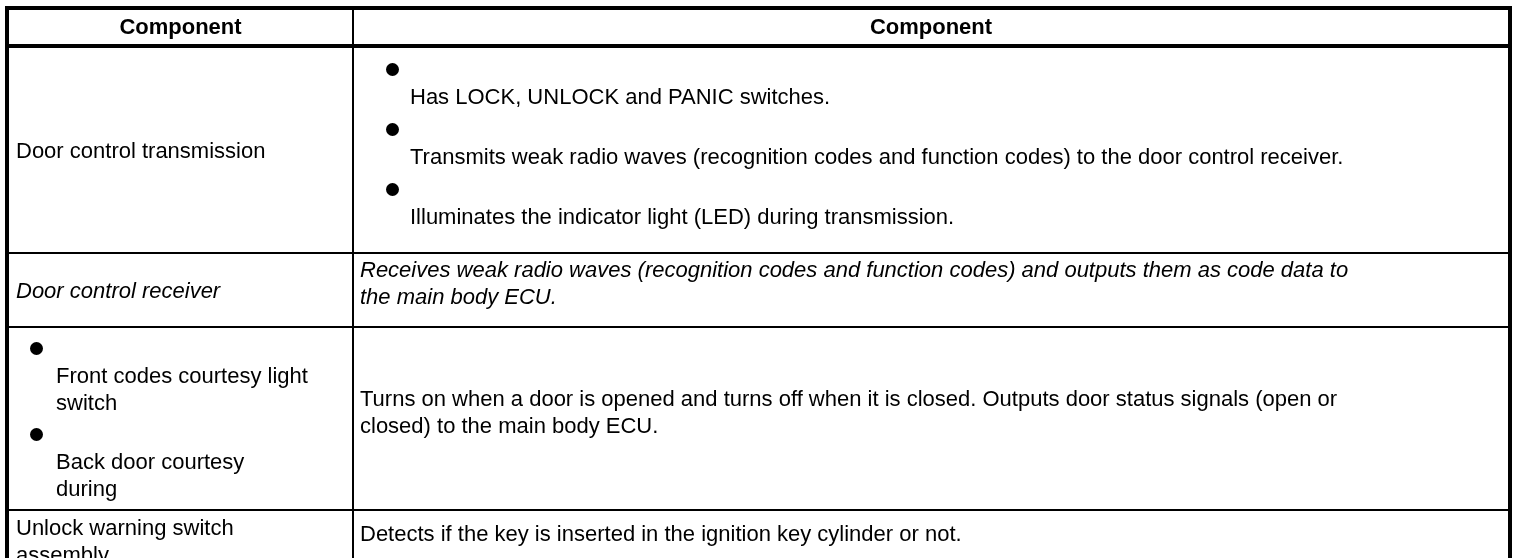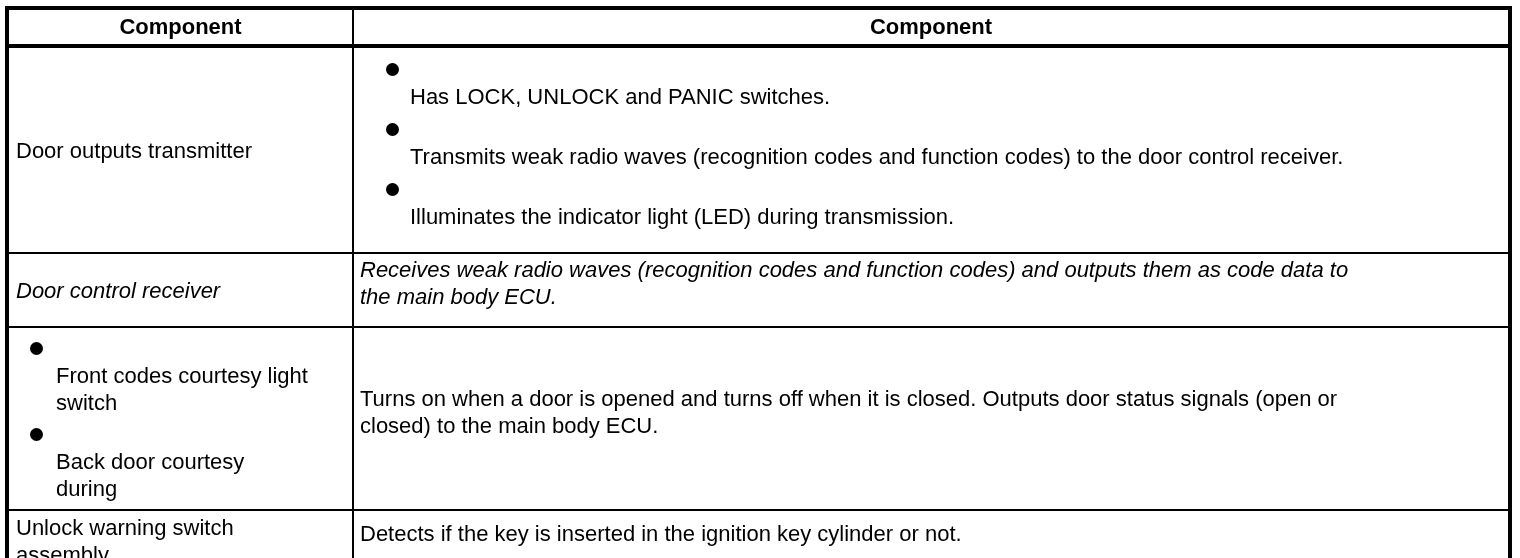--- a/index.html
+++ b/index.html
@@ -103,21 +103,21 @@
     <thead>
       <tr class="hrow">
         <th>Component</th>
         <th>Component</th>
       </tr>
     </thead>
     <tbody>
 
       <tr class="row-0">
         <td class="comp-cell">
-          <div class="cell-text">Door outputs transmitter</div>
+          <div class="cell-text">Door control transmission</div>
         </td>
         <td class="func-cell">
           <div class="bullet-item">
             <span class="bullet"></span><span>Has LOCK, UNLOCK and PANIC switches.</span>
           </div>
           <div class="bullet-item">
             <span class="bullet"></span><span>Transmits weak radio waves (recognition codes and function codes) to the door control receiver.</span>
           </div>
           <div class="bullet-item">
             <span class="bullet"></span><span>Illuminates the indicator light (LED) during transmission.</span>

